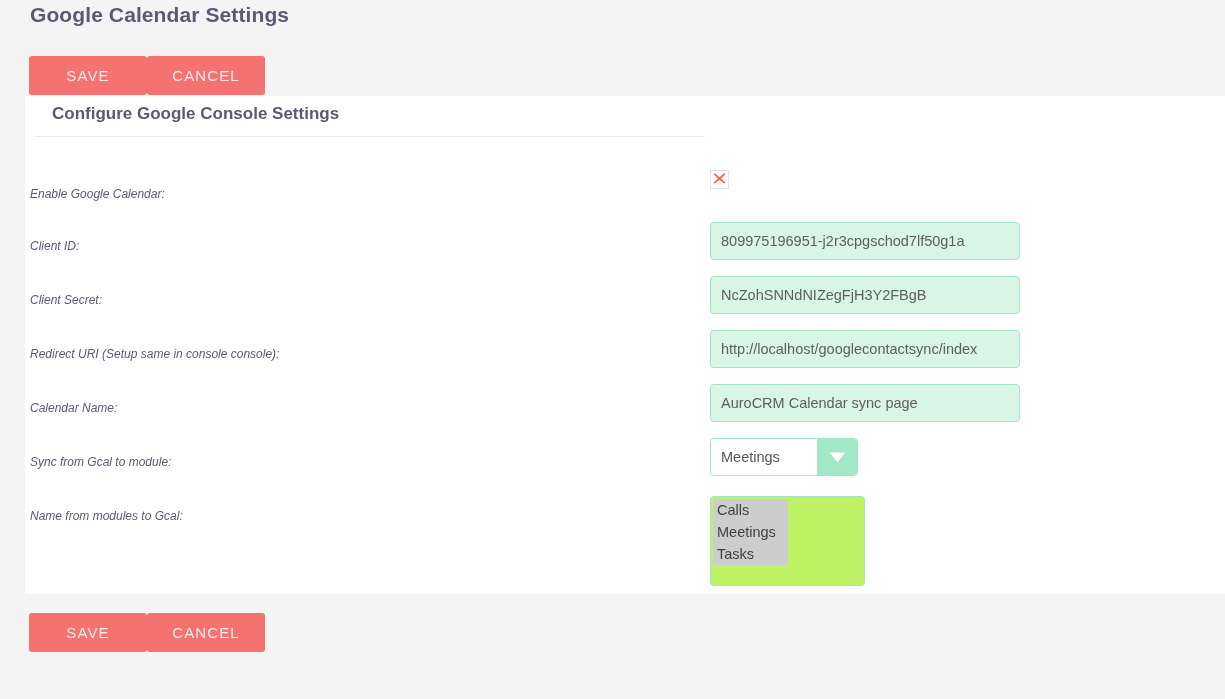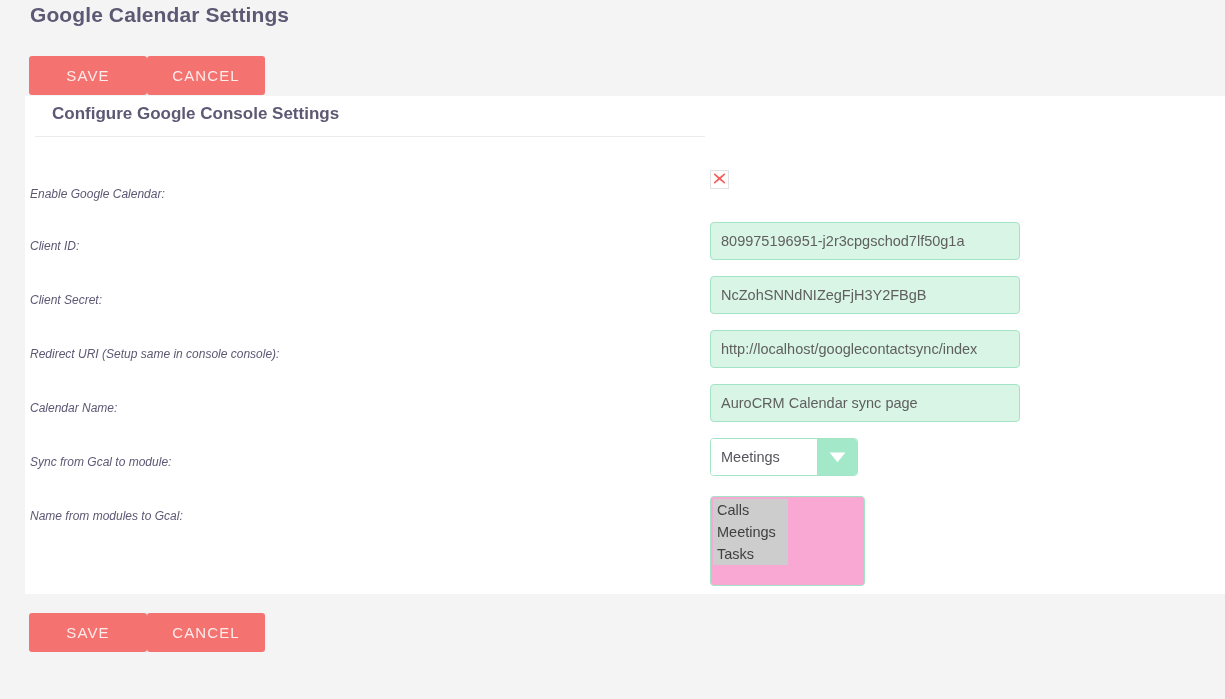--- a/index.html
+++ b/index.html
@@ -162,21 +162,21 @@
   }
   .select-arrow svg { display: block; }
 
   
   .multiselect {
     box-sizing: border-box;
     width: 155px;
     height: 90px;
     border: 1px solid #a3e4c6;
     border-radius: 4px;
-    background: #f9a8d4;
+    background: #bef264;
     padding: 2px 8px 0 2px;
     overflow: hidden;
     cursor: pointer;
   }
   .ms-inner { display: inline-block; }
   .ms-option {
     font-size: 14.5px;
     color: #3f3f3f;
     line-height: 22px;
     padding: 0 12px 0 4px;

